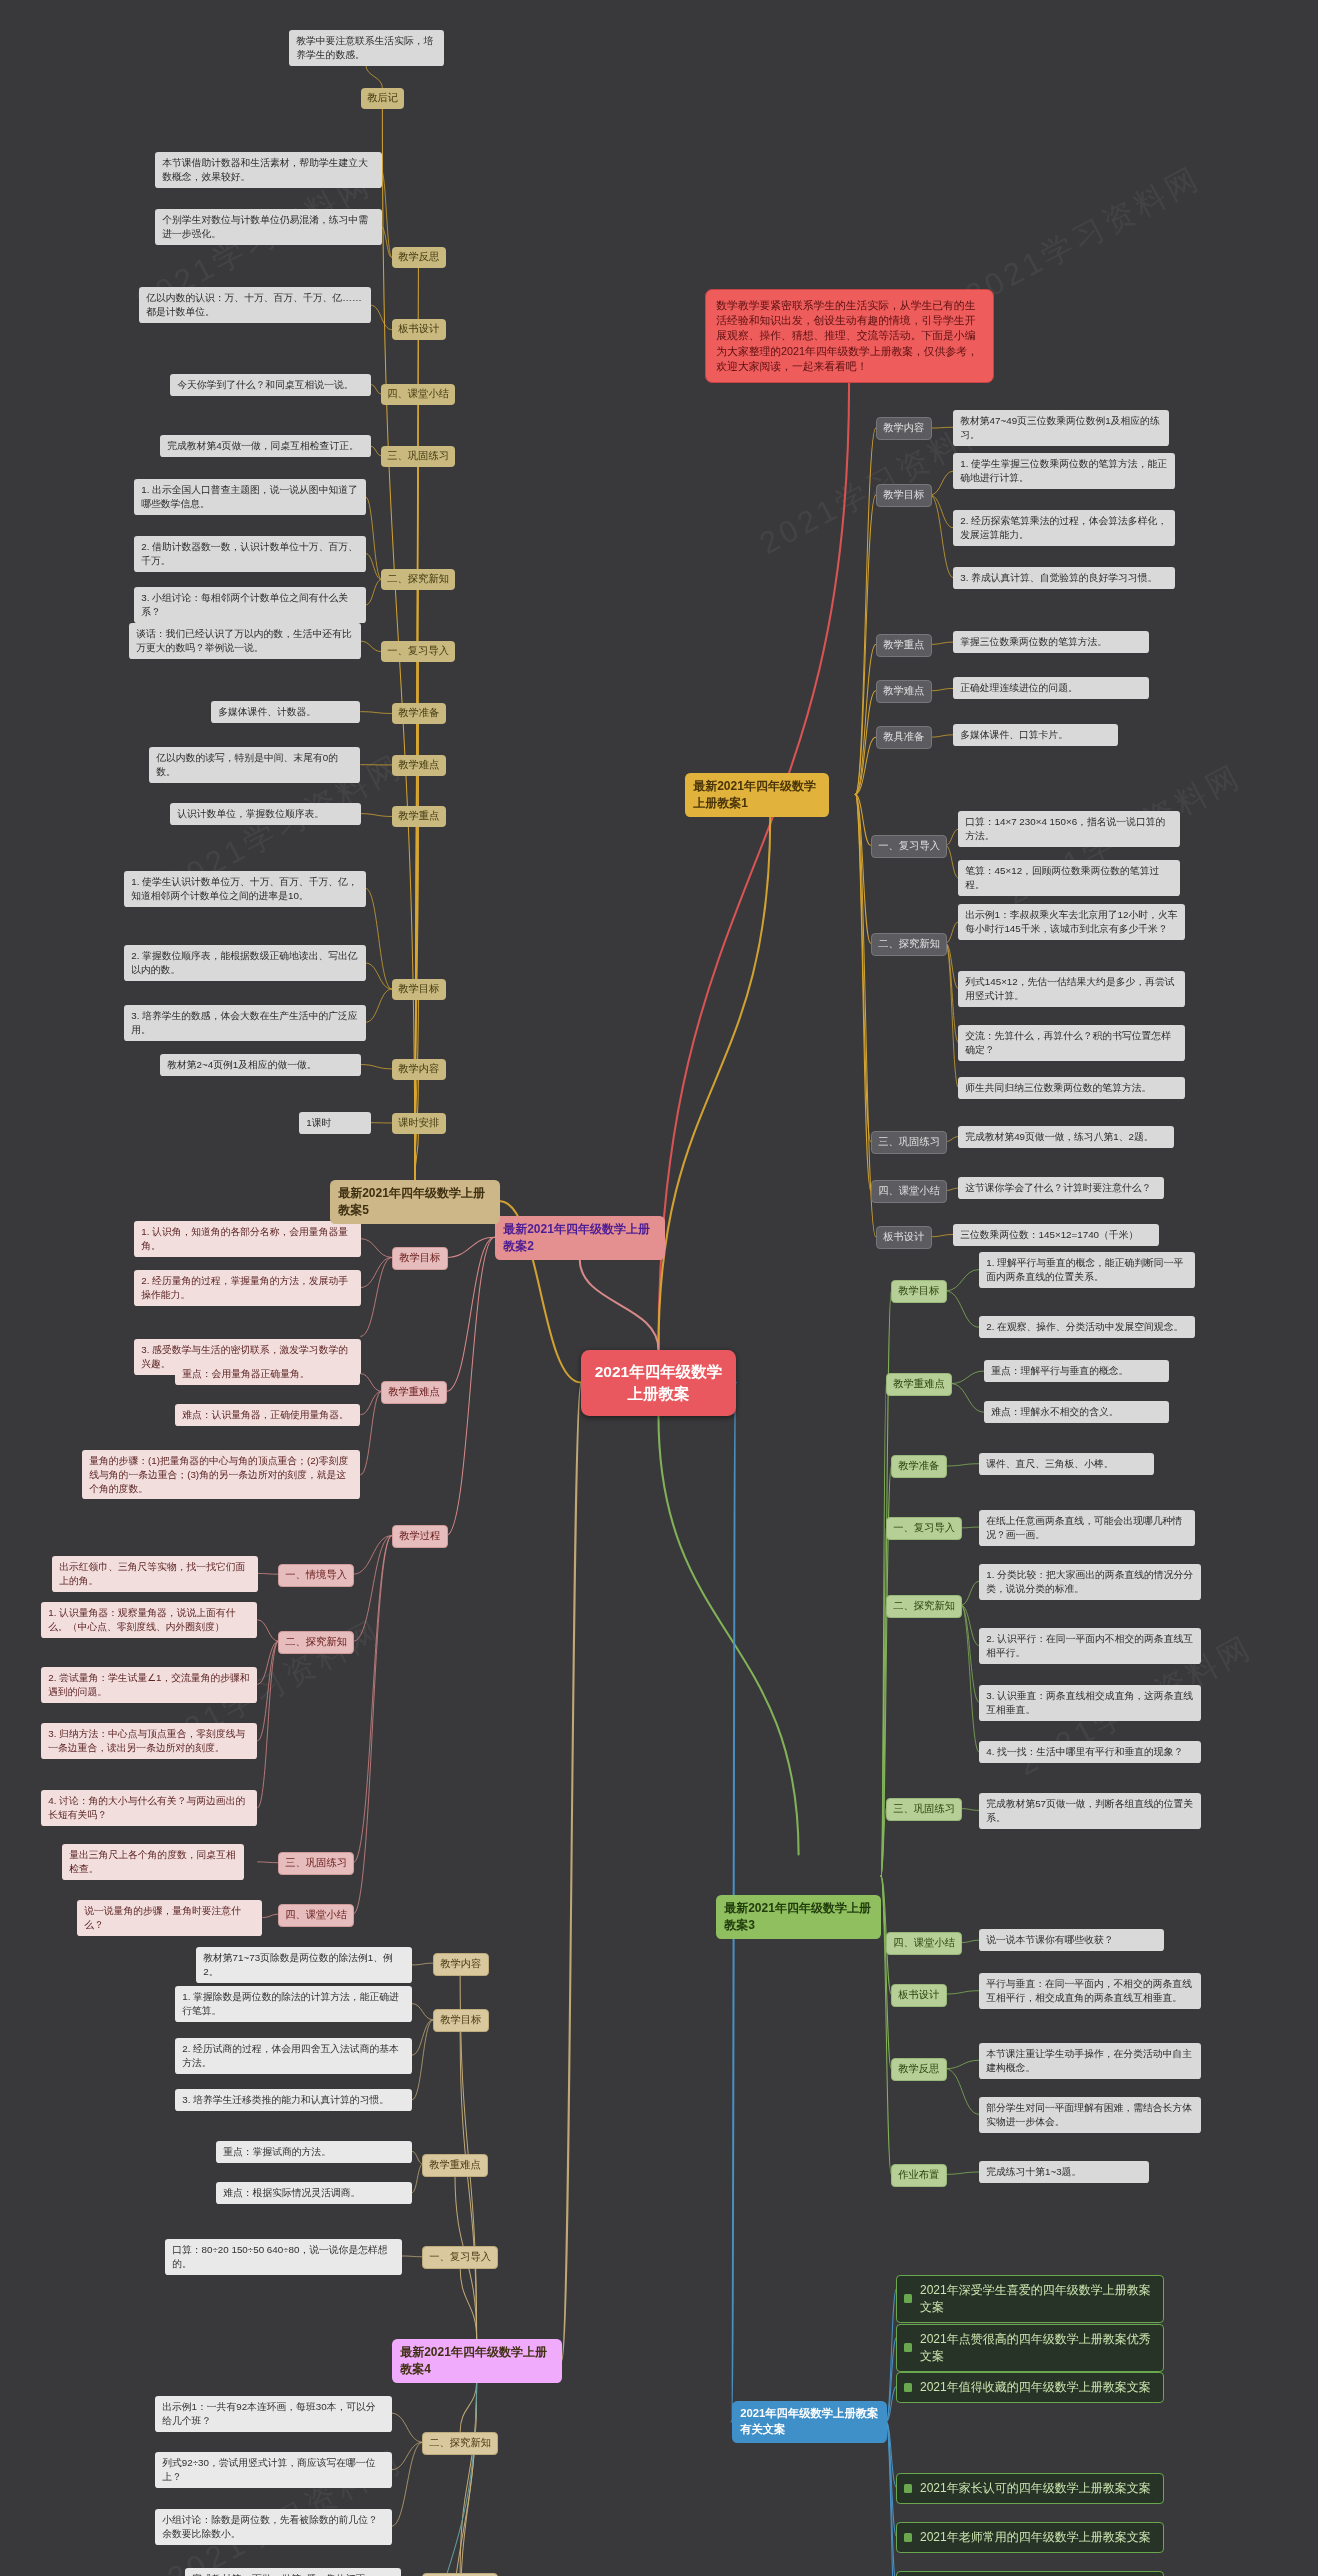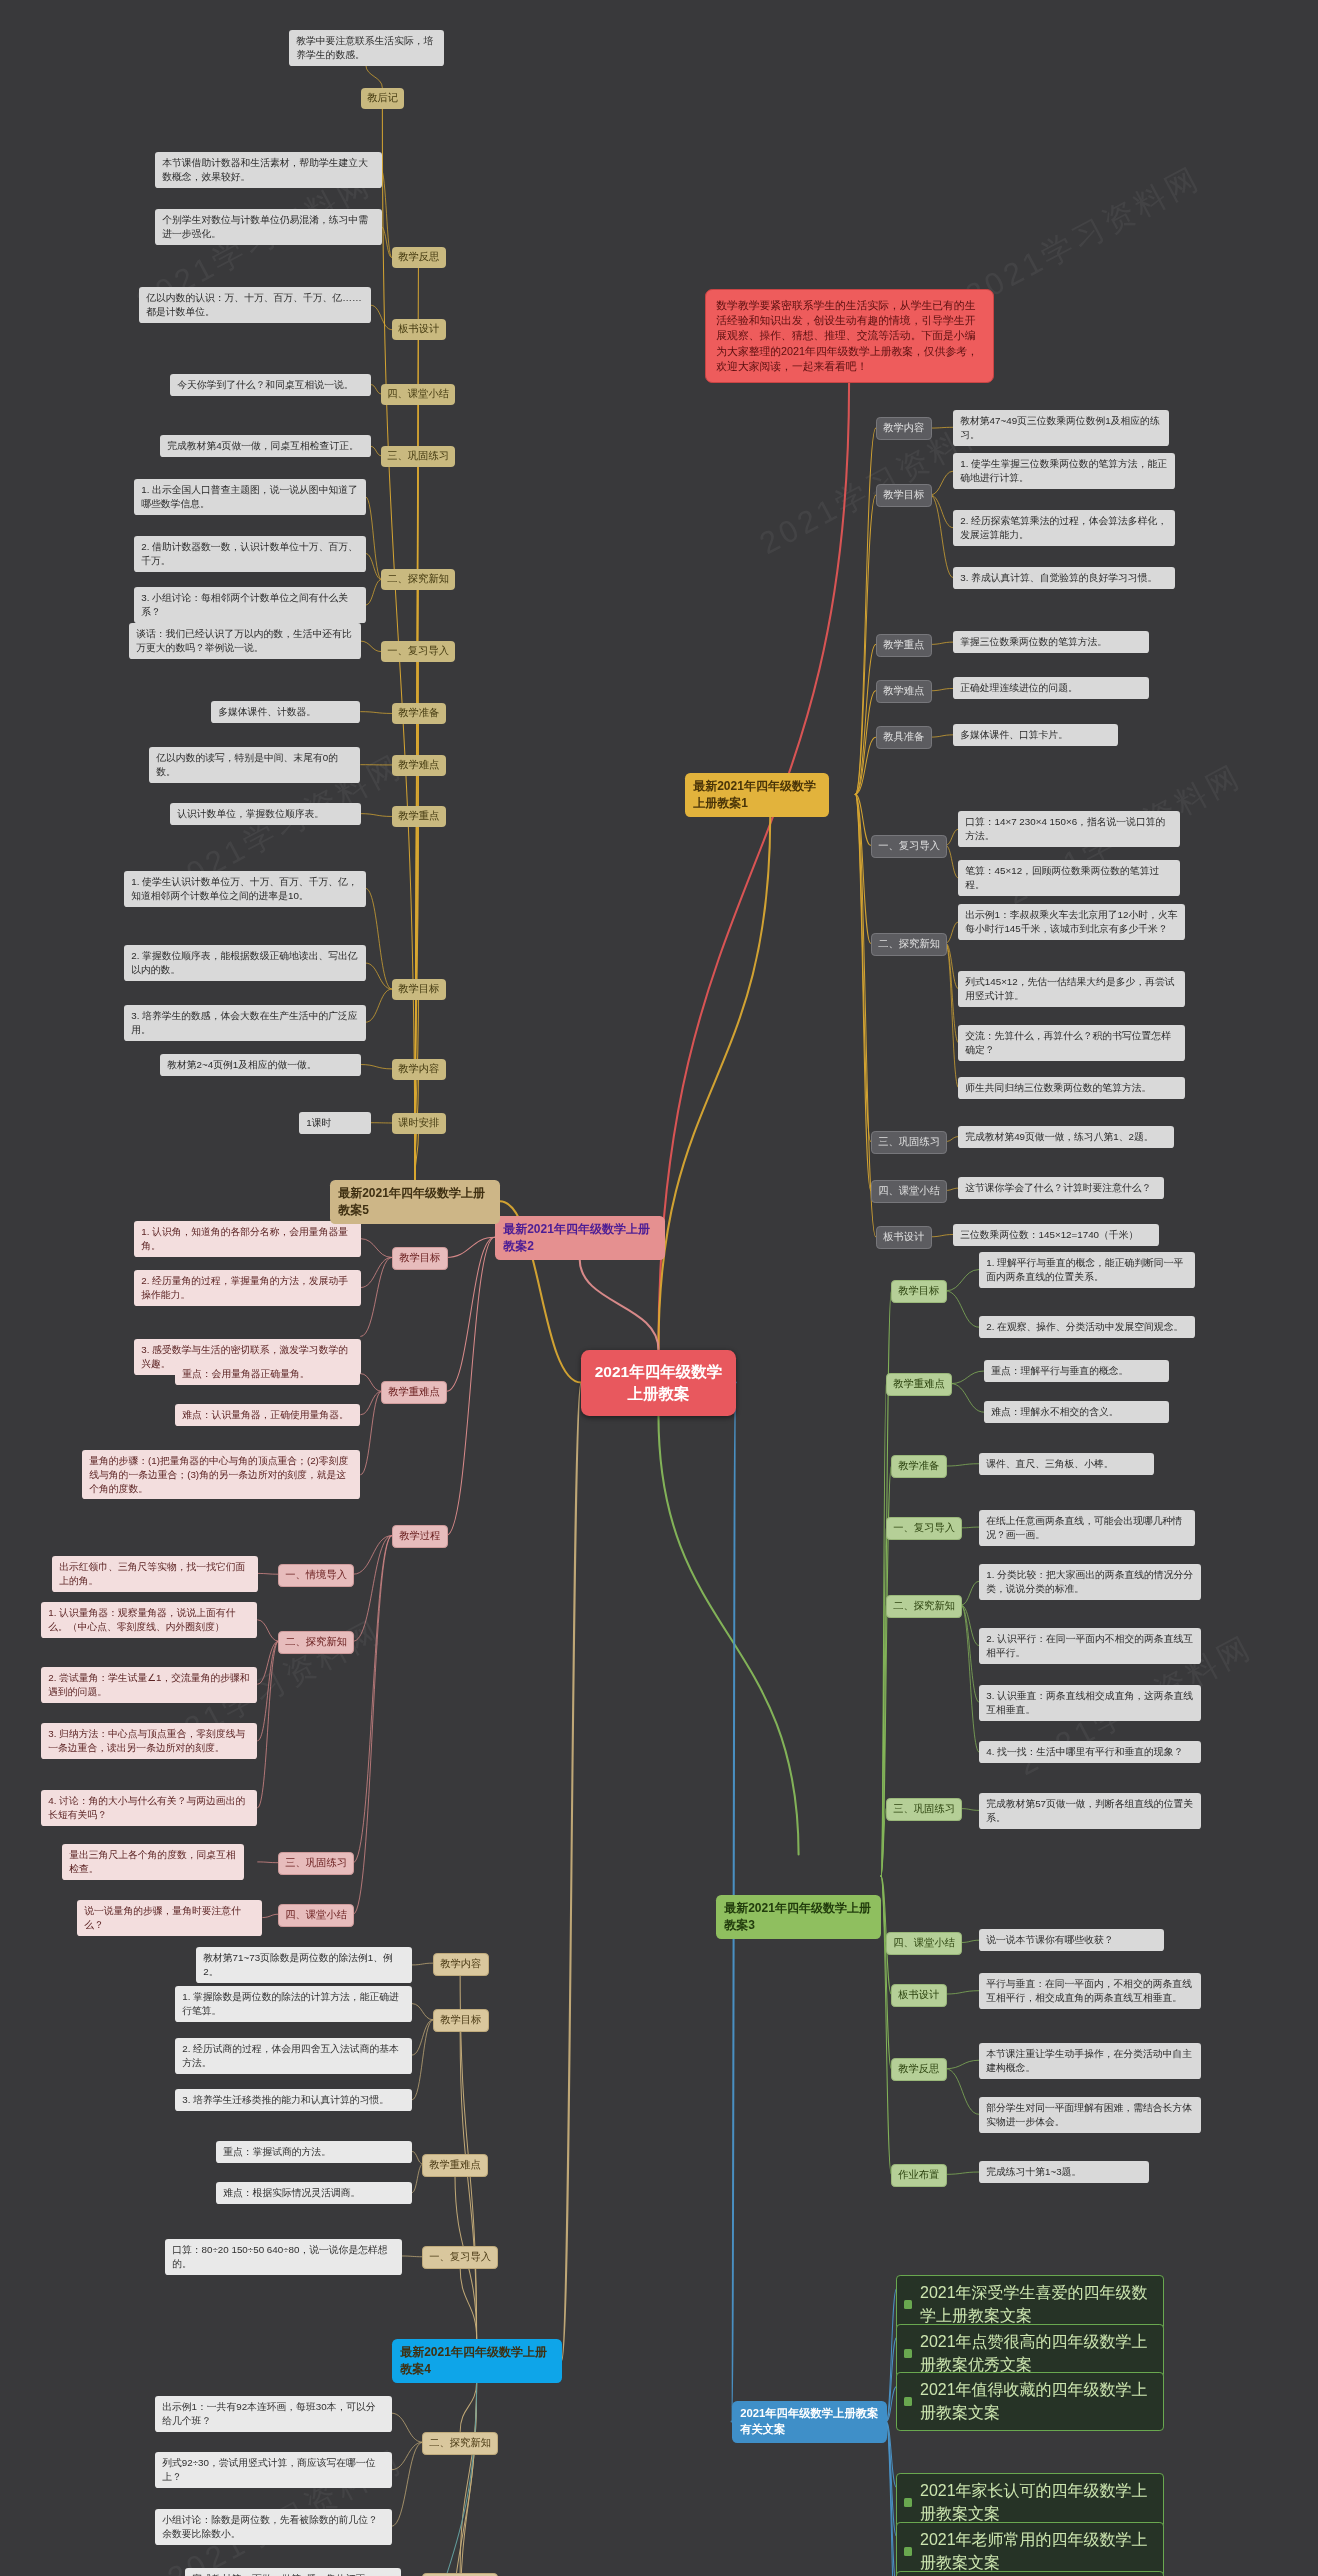--- a/index.html
+++ b/index.html
@@ -35,35 +35,35 @@
     box-shadow:0 1.5px 5.2px rgba(0,0,0,0.45);
   }
   .n-red-big{
     background:#ee5c5c;color:#5c1010;
     border:1px solid #c94444;border-radius:7.2px;
     font-size:10.8px;padding:8.2px 10.3px;
   }
   .n-yellow{background:#e2b33c;color:#4a3508;font-size:12px;font-weight:bold;border-radius:5.2px;padding:5.2px 8.2px;}
   .n-pinkroot{background:#e59090;color:#4c1d95;font-size:12px;font-weight:bold;border-radius:5.2px;padding:5.2px 8.2px;}
   .n-greenroot{background:#8fbf5f;color:#223d0d;font-size:12px;font-weight:bold;border-radius:5.2px;padding:5.2px 8.2px;}
-  .n-beigeroot{background:#0ea5e9;color:#3f3012;font-size:12px;font-weight:bold;border-radius:5.2px;padding:5.2px 8.2px;}
+  .n-beigeroot{background:#f0abfc;color:#3f3012;font-size:12px;font-weight:bold;border-radius:5.2px;padding:5.2px 8.2px;}
   .n-tanroot{background:#cdb687;color:#3f3012;font-size:12px;font-weight:bold;border-radius:5.2px;padding:5.2px 8.2px;}
   .n-blueroot{background:#3f8fc8;color:#ffffff;font-size:11.3px;font-weight:bold;border-radius:5.2px;padding:5.2px 8.2px;}
   .n-tan{background:#c9b97f;color:#443a10;font-size:10.3px;padding:3.1px 6.2px;white-space:nowrap;}
   .n-greylbl{background:#5c5c60;color:#e0e0e0;border:0.5px solid #77777b;font-size:10.3px;padding:3.1px 6.2px;white-space:nowrap;}
   .n-pinklbl{background:#e7bcbc;color:#6b2020;border:0.5px solid #d09c9c;font-size:10.3px;padding:3.1px 6.2px;white-space:nowrap;}
   .n-greenlbl{background:#b5cf97;color:#2c430f;border:0.5px solid #9ab87a;font-size:10.3px;padding:3.1px 6.2px;white-space:nowrap;}
   .n-beigelbl{background:#d9c79d;color:#4a3a15;border:0.5px solid #c0ab7c;font-size:10.3px;padding:3.1px 6.2px;white-space:nowrap;}
   .n-grey{background:#d9d9d9;color:#2a2a2a;border-radius:3.1px;}
   .n-lightpink{background:#f3dede;color:#5c2323;border-radius:3.1px;}
   .n-white{background:#e9e9e9;color:#2f2f2f;border-radius:3.1px;}
   .n-fancard{
     background:#263326;color:#cde6b0;
     border:1px solid #69a84f;border-radius:4.1px;
-    font-size:16px;padding:6.2px 7.2px 6.2px 23px;
+    font-size:12px;padding:6.2px 7.2px 6.2px 23px;
   }
   .n-fancard .bullet{
     position:absolute;left:6.7px;top:50%;
     width:8.8px;height:8.8px;margin-top:-4.6px;
     background:#69a84f;border-radius:1.5px;display:block;
   }
 </style>
 </head>
 <body>
 

